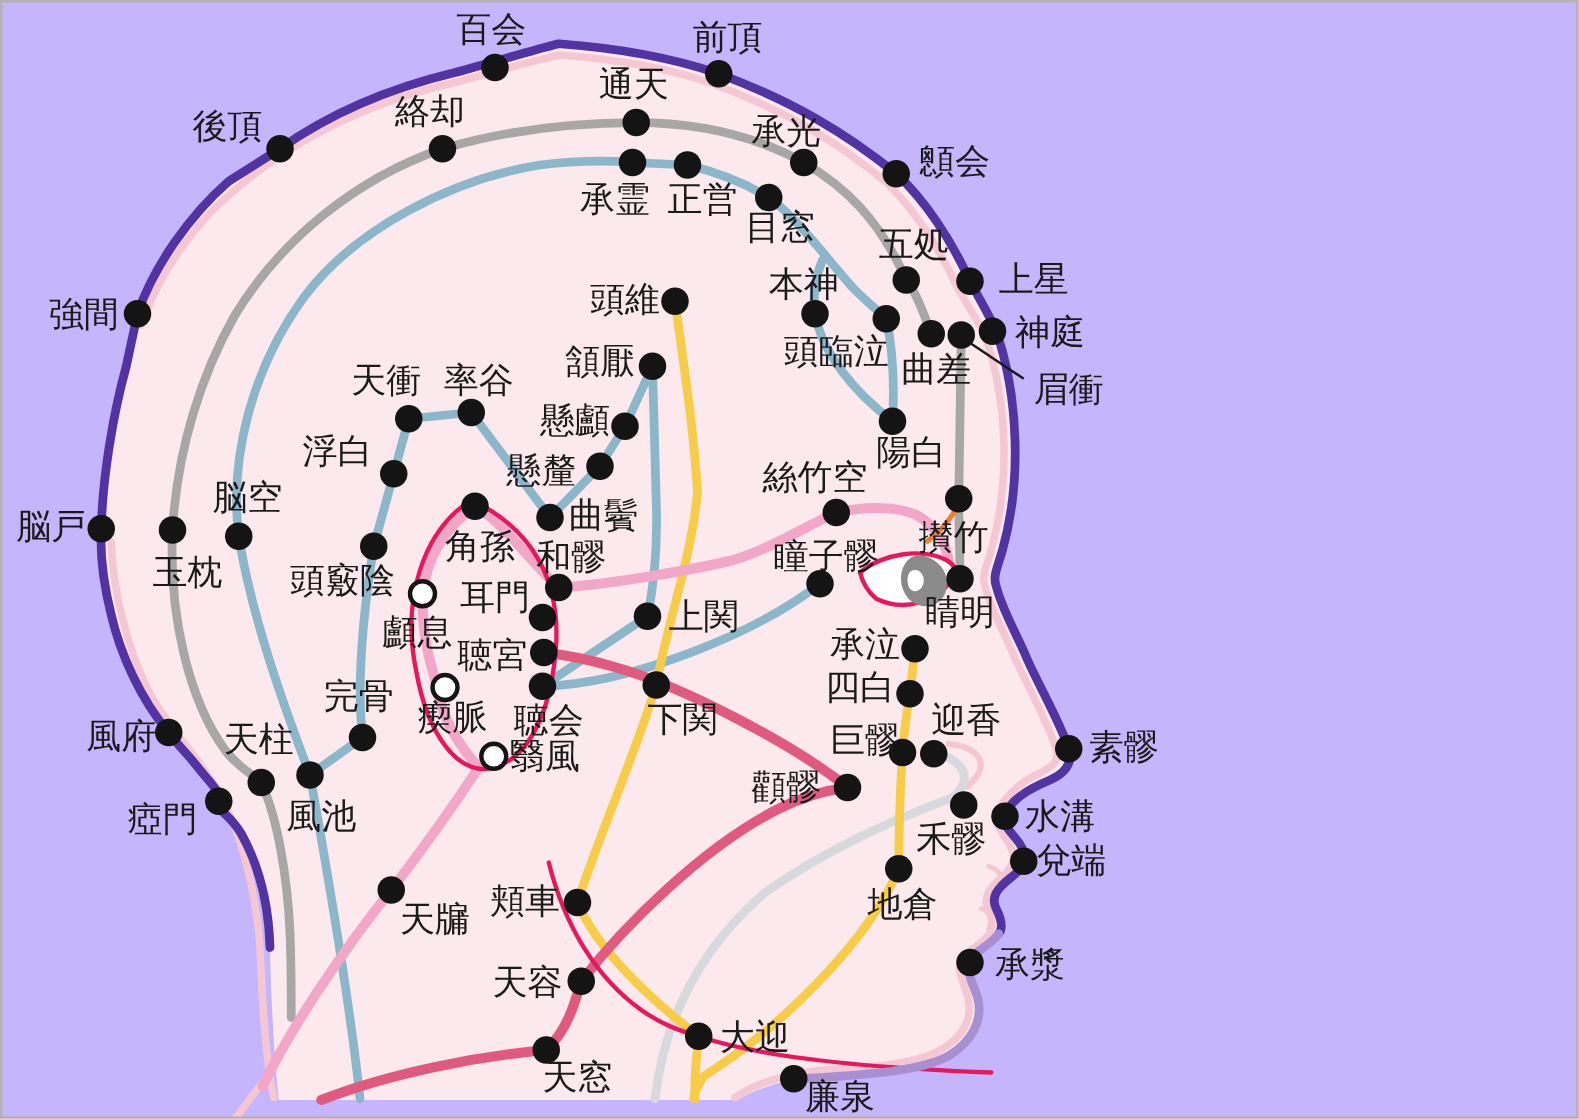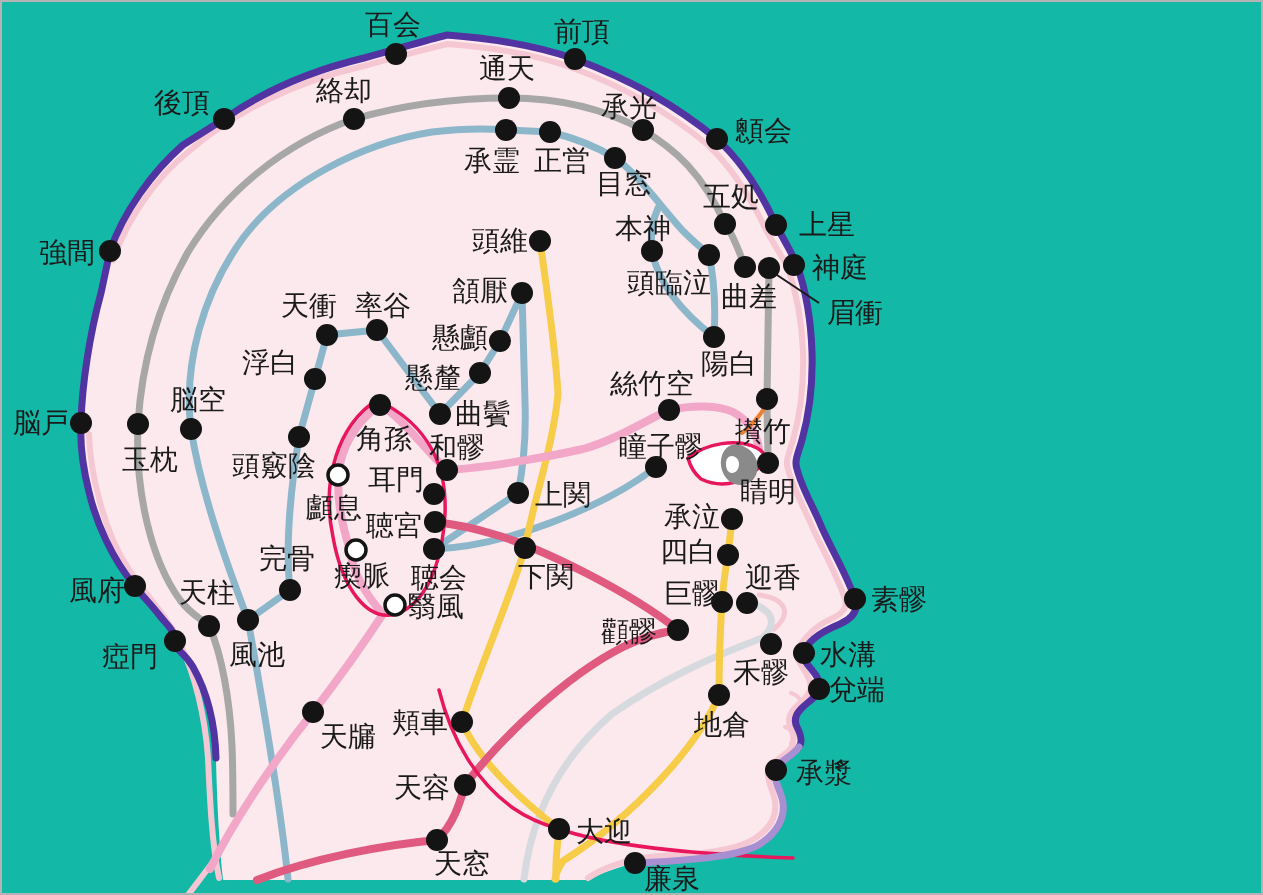--- a/index.html
+++ b/index.html
@@ -1,21 +1,21 @@
 <!DOCTYPE html>
 <html><head>
 <meta charset="utf-8">
 <style>
   html,body{margin:0;padding:0;background:#ffffff;}
   .frame{
     position:relative;
     width:1263px;height:895px;
     box-sizing:border-box;
     border:2px solid #b3b3b3;
-    background:#14b8a6;
+    background:#c4b5fd;
     overflow:hidden;
     font-family:"Liberation Serif","DejaVu Serif",serif;
   }
   svg{display:block;}
   text.pt-label{
     font-family:"Liberation Serif","DejaVu Serif",serif;
     fill:#1a1a1a;
   }
 </style>
 </head>

